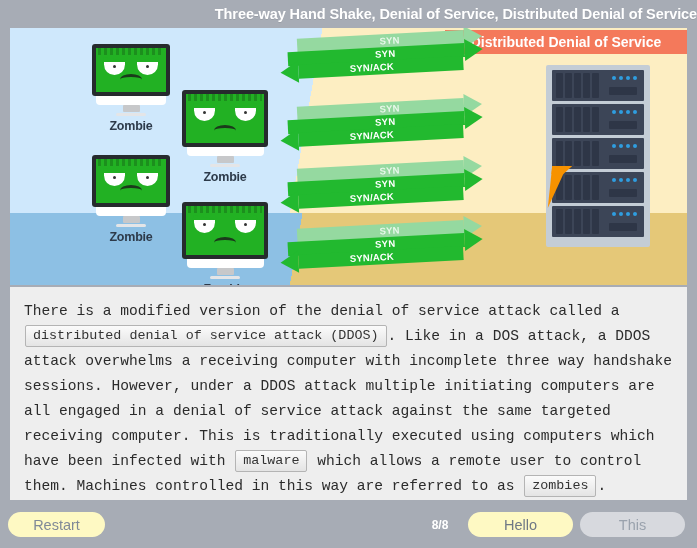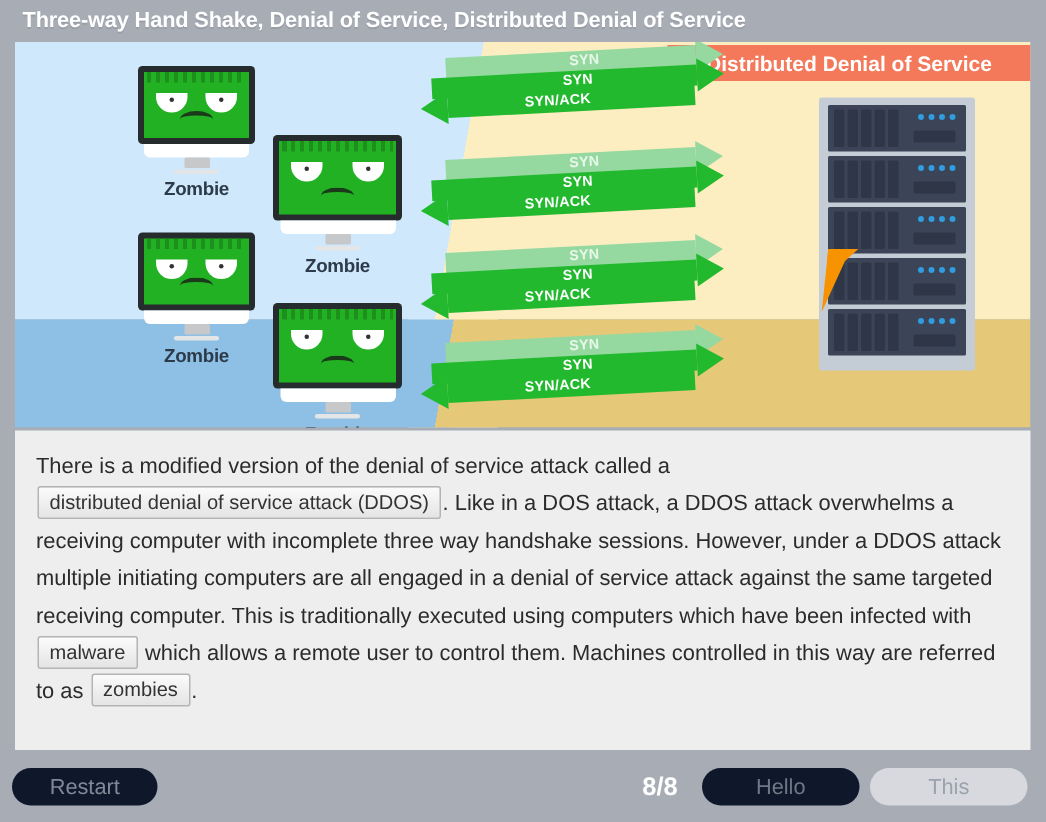--- a/index.html
+++ b/index.html
@@ -6,21 +6,21 @@
   body{
     width:697px;height:548px;
     background:#a7acb5;
     font-family:"Liberation Sans", sans-serif;
     overflow:hidden;
     position:relative;
   }
   
   #title-bar{
     position:absolute;left:0;top:0;width:697px;height:28px;
-    display:flex;align-items:center;
+    display:flex;align-items:center;justify-content:flex-end;
   }
   #title-text{
     color:#ffffff;font-size:14.5px;font-weight:bold;
     margin-left:15px;letter-spacing:-0.1px;
     text-shadow:0 1px 0 rgba(0,0,0,.08);
   }
   
   #illustration{
     position:absolute;left:10px;top:28px;width:677px;height:257px;
     overflow:hidden;
@@ -142,47 +142,47 @@
   .panel{position:absolute;right:7px;bottom:6px;width:28px;height:8px;background:#2e3647;border-radius:1px;}
 
   
   #content{
     position:absolute;left:10px;top:287px;width:677px;height:213px;
     background:#eeeeee;
   }
   #body-text{
     padding:12px 14px 0 14px;
     font-size:14.6px;line-height:25px;color:#2b2b2b;
-    font-family:Liberation Sans, sans-serif;
+    font-family:Liberation Mono, monospace;
   }
   .term{
     display:inline-block;
     border:1px solid #b4b4b4;
     background:linear-gradient(#fbfbfb,#e4e4e4);
     padding:1px 7px;margin:0 1px;border-radius:2px;
     font-size:13.4px;line-height:18px;color:#333;
     vertical-align:1px;cursor:pointer;
   }
 
   
   #nav-bar{
     position:absolute;left:0;bottom:0;width:697px;height:48px;
   }
   .pill{
     position:absolute;height:25px;border-radius:13px;
-    background:#0f172a;display:flex;align-items:center;justify-content:center;
+    background:#fef9c3;display:flex;align-items:center;justify-content:center;
     color:#808997;font-size:14.5px;cursor:pointer;
   }
   #restart-button{left:8px;top:12px;width:97px;}
   #back-button{left:468px;top:12px;width:105px;color:#6f7885;}
   #next-button{left:580px;top:12px;width:105px;background:rgba(255,255,255,.55);color:#9aa2ad;cursor:default;}
   #page-indicator{
     position:absolute;left:418px;top:12px;width:44px;height:25px;
     display:flex;align-items:center;justify-content:center;
-    color:#ffffff;font-size:17px;font-weight:bold;
+    color:#ffffff;font-size:12px;font-weight:bold;
   }
 </style>
 </head>
 <body>
 
 <div id="title-bar">
   <div id="title-text">Three-way Hand Shake, Denial of Service, Distributed Denial of Service</div>
 </div>
 
 <div id="illustration">

